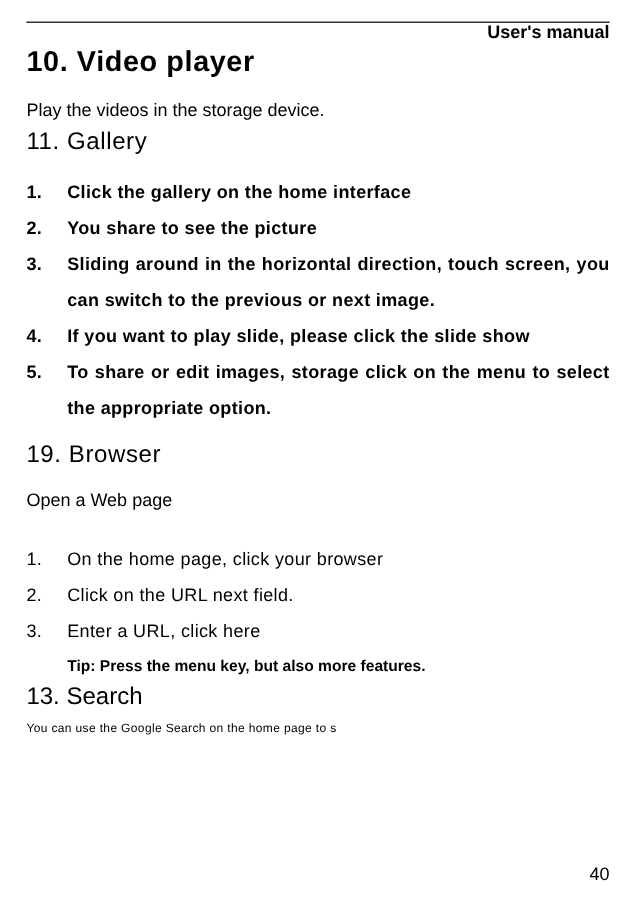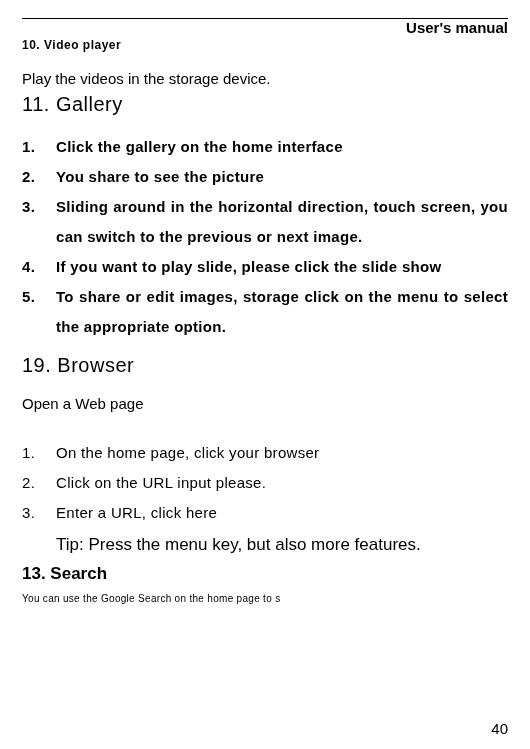--- a/index.html
+++ b/index.html
@@ -18,21 +18,21 @@
     }
     .header-title {
       text-align: right;
       font-weight: bold;
       font-size: 15px;
       margin-top: -2px;
       margin-bottom: 2px;
     }
     .h-section-bold {
       font-weight: bold;
-      font-size: 12px;
+      font-size: 24px;
       margin-bottom: 16px;
       letter-spacing: 0.5px;
     }
     .h-section-large {
       font-weight: normal;
       font-size: 20px;
       margin-top: 4px;
       margin-bottom: 16px;
       letter-spacing: 0.5px;
     }
@@ -53,31 +53,32 @@
     .ol-num {
       width: 34px;
       flex-shrink: 0;
     }
     .ol-body {
       flex: 1;
       text-align: justify;
     }
     .bold { font-weight: bold; }
     .tip {
-      font-size: 17px;
+      font-size: 13px;
       margin-left: 34px;
       line-height: 2.0;
+      font-weight: bold;
     }
     .page-num {
       position: absolute;
       bottom: 12px;
       right: 22px;
       font-size: 15px;
     }
-    .sec13-title { font-weight: bold; font-size: 17px; margin-top: 2px; margin-bottom: 6px; }
+    .sec13-title { font-weight: normal; font-size: 20px; margin-top: 2px; margin-bottom: 6px; }
     .sec13-body { font-size: 10px; line-height: 1.7; letter-spacing: 0.3px; text-align: justify;}
   </style>
 </head>
 <body>
 
 <div class="header-line"></div>
 <div class="header-title">User's manual</div>
 
 <div class="h-section-bold">10.  Video  player</div>
 <div class="body-text">Play the videos in the storage device.</div>
@@ -108,21 +109,21 @@
 
 <div class="h-section-large">19.  Browser</div>
 <div class="body-text" style="margin-bottom:24px;">Open  a  Web  page</div>
 <div class="ol-wrap" style="margin-bottom:0;">
   <div class="ol-item">
     <div class="ol-num">1.</div>
     <div class="ol-body">On  the  home  page, click  your  browser</div>
   </div>
   <div class="ol-item">
     <div class="ol-num">2.</div>
-    <div class="ol-body">Click  on the URL input  please.</div>
+    <div class="ol-body">Click  on the URL next  field.</div>
   </div>
   <div class="ol-item">
     <div class="ol-num">3.</div>
     <div class="ol-body">Enter  a  URL, click  here</div>
   </div>
 </div>
 <div class="tip">Tip: Press the menu  key,  but  also more  features.</div>
 
 <div class="sec13-title">13.  Search</div>
 <div class="sec13-body">You  can  use  the  Google  Search  on  the  home  page  to  s</div>

